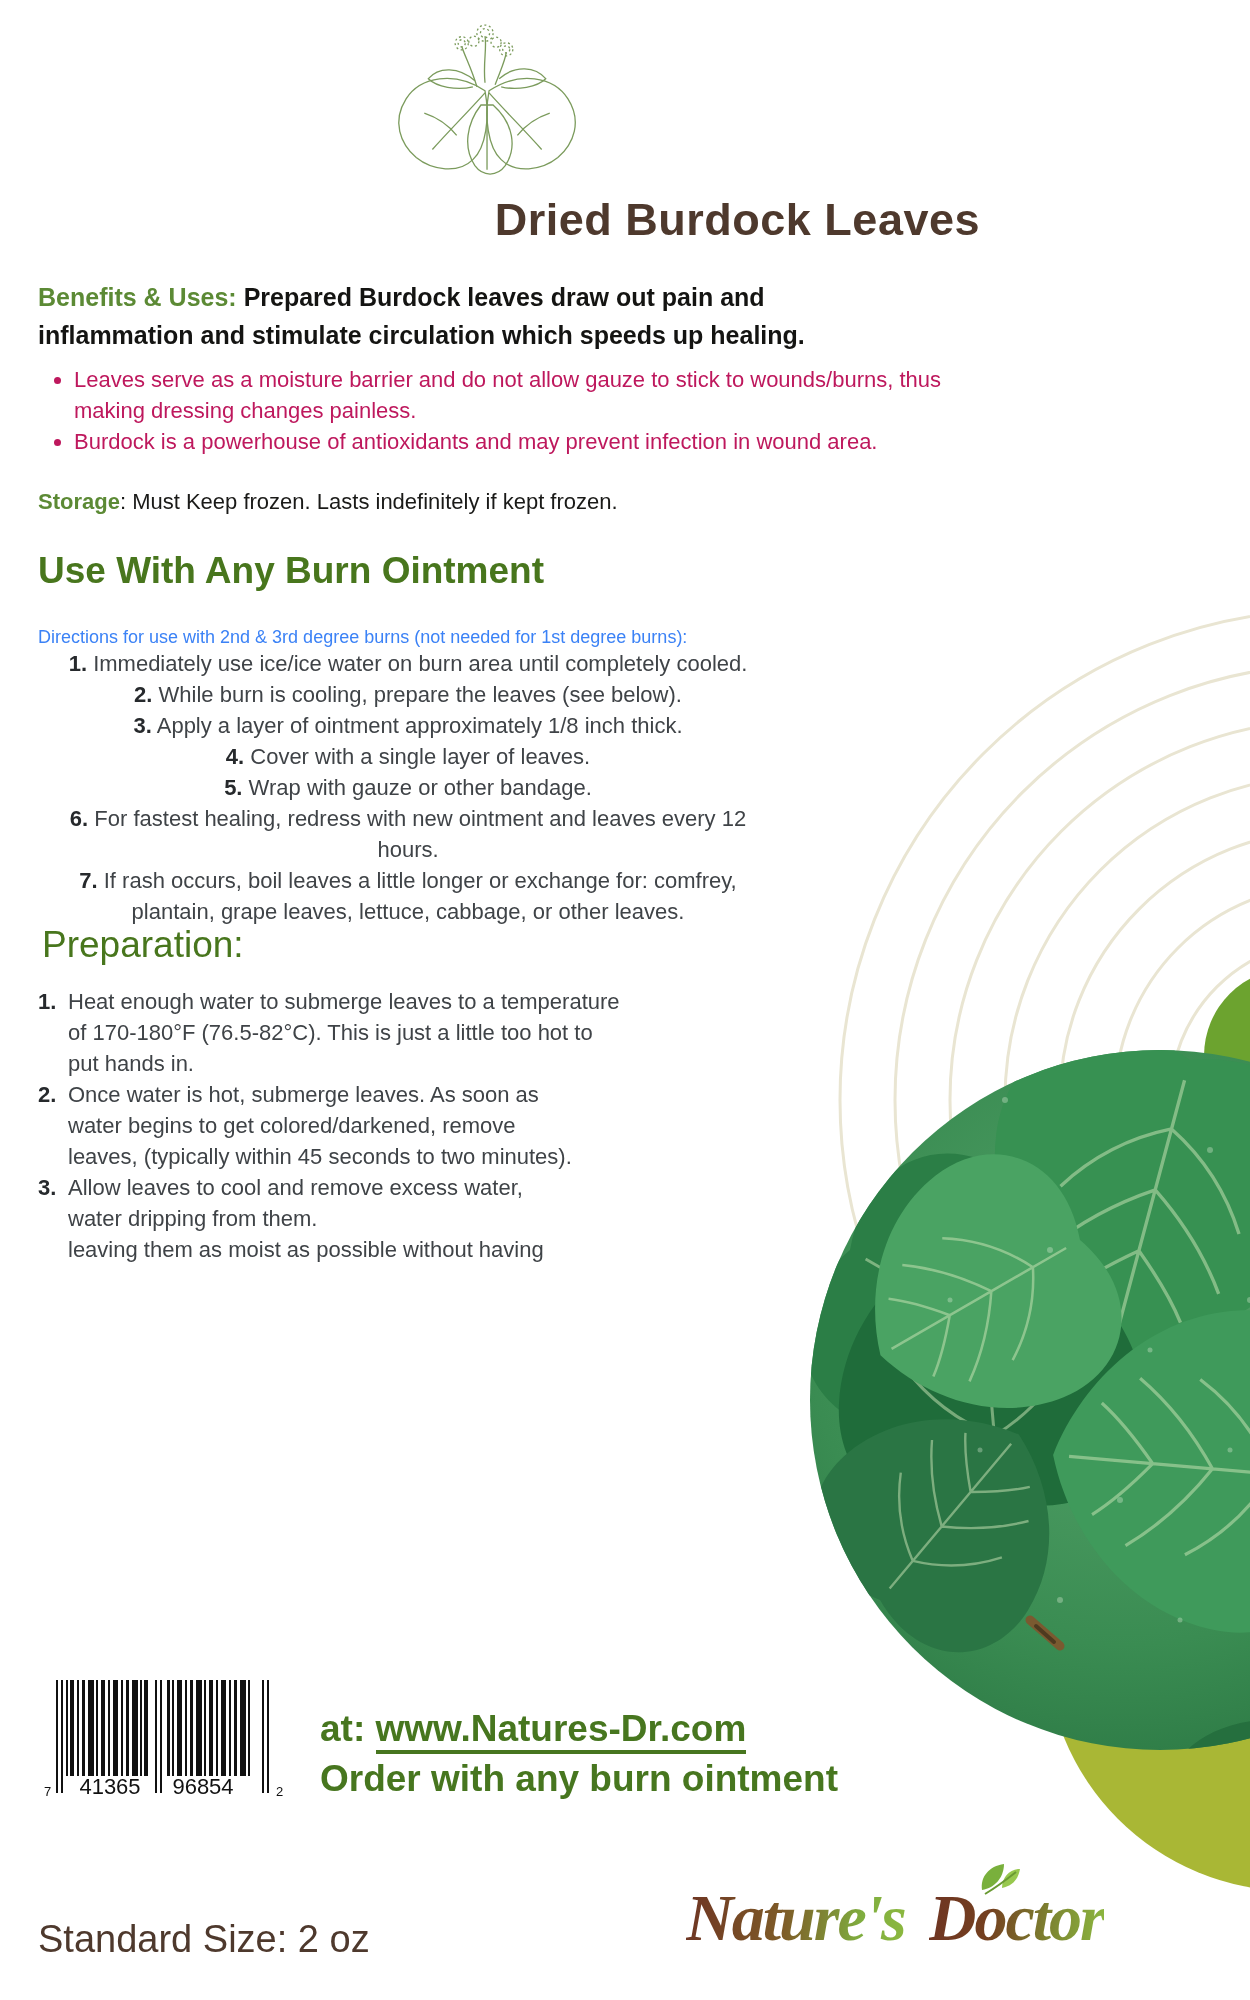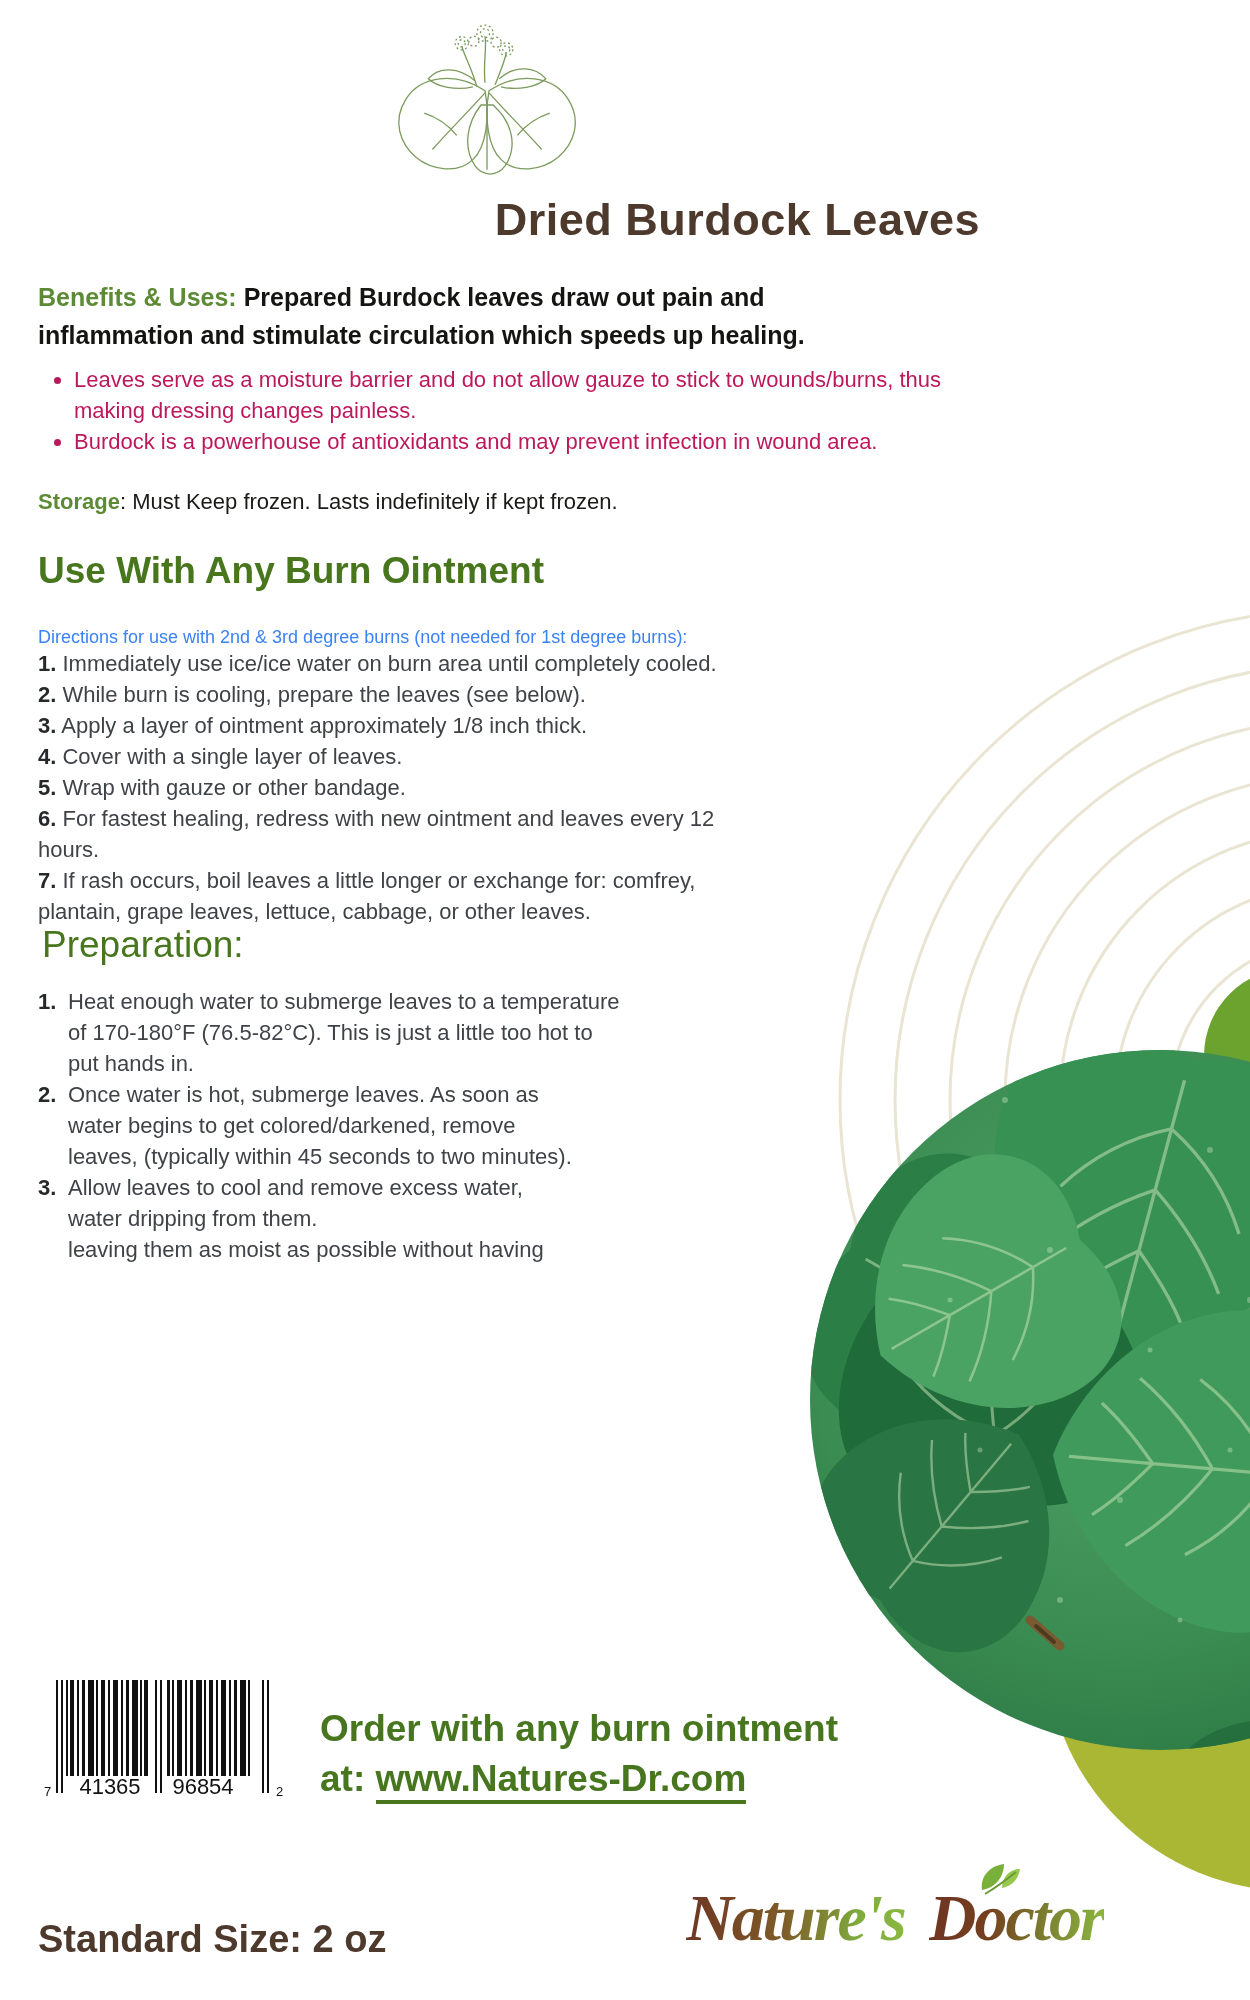--- a/index.html
+++ b/index.html
@@ -17,36 +17,36 @@
   .bullets{left:38px;top:364px;width:980px;margin:0;padding-left:36px;font-size:22px;line-height:31px;color:#be185d;}
   .bullets li{margin:0 0 0 0;}
   .bl{display:block;}
   .storage{left:38px;top:487px;width:900px;font-size:22px;line-height:30px;color:#1a1a18;}
   .storage b{color:#5c8a35;}
   
   .h2{left:38px;top:550px;margin:0;font-size:37px;font-weight:bold;color:#48761d;}
   .h2b{left:38px;top:920px;margin:4px;font-size:37px;font-weight:normal;color:#48761d;}
   
   .intro{left:38px;top:627px;font-size:18px;color:#3b82f6;white-space:nowrap;}
-  .steps{left:38px;top:648px;width:740px;font-size:22px;line-height:31px;color:#3f4347;}
+  .steps{left:38px;top:648px;width:740px;font-size:22px;line-height:31px;color:#3f4347;text-align:center;}
   .steps b{color:#26292c;}
   
   .prep{left:38px;top:986px;width:610px;font-size:22px;line-height:31px;color:#3f4347;}
   .pstep{position:relative;padding-left:30px;}
   .pstep b{position:absolute;left:0;top:0;color:#26292c;}
   .pl{display:block;}
   
   .barcode{left:40px;top:1678px;width:250px;height:122px;}
   .bar{fill:#111111;}
   .bctxt{font-family:"Liberation Sans",sans-serif;fill:#111111;}
   
   .order{left:320px;top:1704px;width:640px;font-size:37px;font-weight:bold;color:#47761f;line-height:50px;}
   .order a{color:#47761f;text-decoration:none;border-bottom:4px solid #47761f;padding-bottom:1px;cursor:pointer;}
   
-  .size{left:38px;top:1918px;font-size:38px;font-weight:bold;color:#4e392d;}
+  .size{left:38px;top:1918px;font-size:38px;font-weight:normal;color:#4e392d;}
   .logo{left:686px;top:1880px;width:560px;height:120px;font-family:"Liberation Serif",serif;
         font-style:italic;font-weight:bold;font-size:66px;letter-spacing:-2px;white-space:nowrap;}
   .brand1{background:linear-gradient(95deg,#6e3423 0%,#7e5c28 45%,#7fae3f 80%,#8cb83f 100%);
           -webkit-background-clip:text;background-clip:text;color:transparent;}
   .brand2{margin-left:24px;background:linear-gradient(95deg,#6e3423 0%,#74401f 35%,#7e8a33 72%,#8cb83f 100%);
           -webkit-background-clip:text;background-clip:text;color:transparent;}
   .logoleaf{position:absolute;left:294px;top:-18px;width:42px;height:36px;}
 </style>
 </head>
 <body>
@@ -256,22 +256,22 @@
       <rect x="222" y="2" width="2" height="113"></rect>
         <rect x="227" y="2" width="2" height="113"></rect>
     </g>
     <text class="bctxt" x="4" y="118" font-size="13">7</text>
     <text class="bctxt" x="70" y="116" font-size="22" text-anchor="middle">41365</text>
     <text class="bctxt" x="163" y="116" font-size="22" text-anchor="middle">96854</text>
     <text class="bctxt" x="236" y="118" font-size="13">2</text>
   </svg>
 
   <div class="abs order">
+    <div><span>at: </span><a>www.Natures-Dr.com</a></div>
     <div>Order with any burn ointment</div>
-    <div><span>at: </span><a>www.Natures-Dr.com</a></div>
   </div>
 
   <div class="abs size">Standard Size: 2 oz</div>
 
   <div class="abs logo">
     <span class="brand1">Nature's</span><span class="brand2">Doctor</span>
     <svg class="logoleaf" viewBox="0 0 42 36">
       <path d="M2,28 C0,15 9,4 24,2 C24,15 15,26 2,28 Z" fill="#79b03c"></path>
       <path d="M22,26 C22,15 30,7 40,7 C38,18 32,24 22,26 Z" fill="#97c84e"></path>
       <path d="M5,32 C15,26 26,18 36,10" stroke="#6a9a33" stroke-width="2" fill="none"></path>

